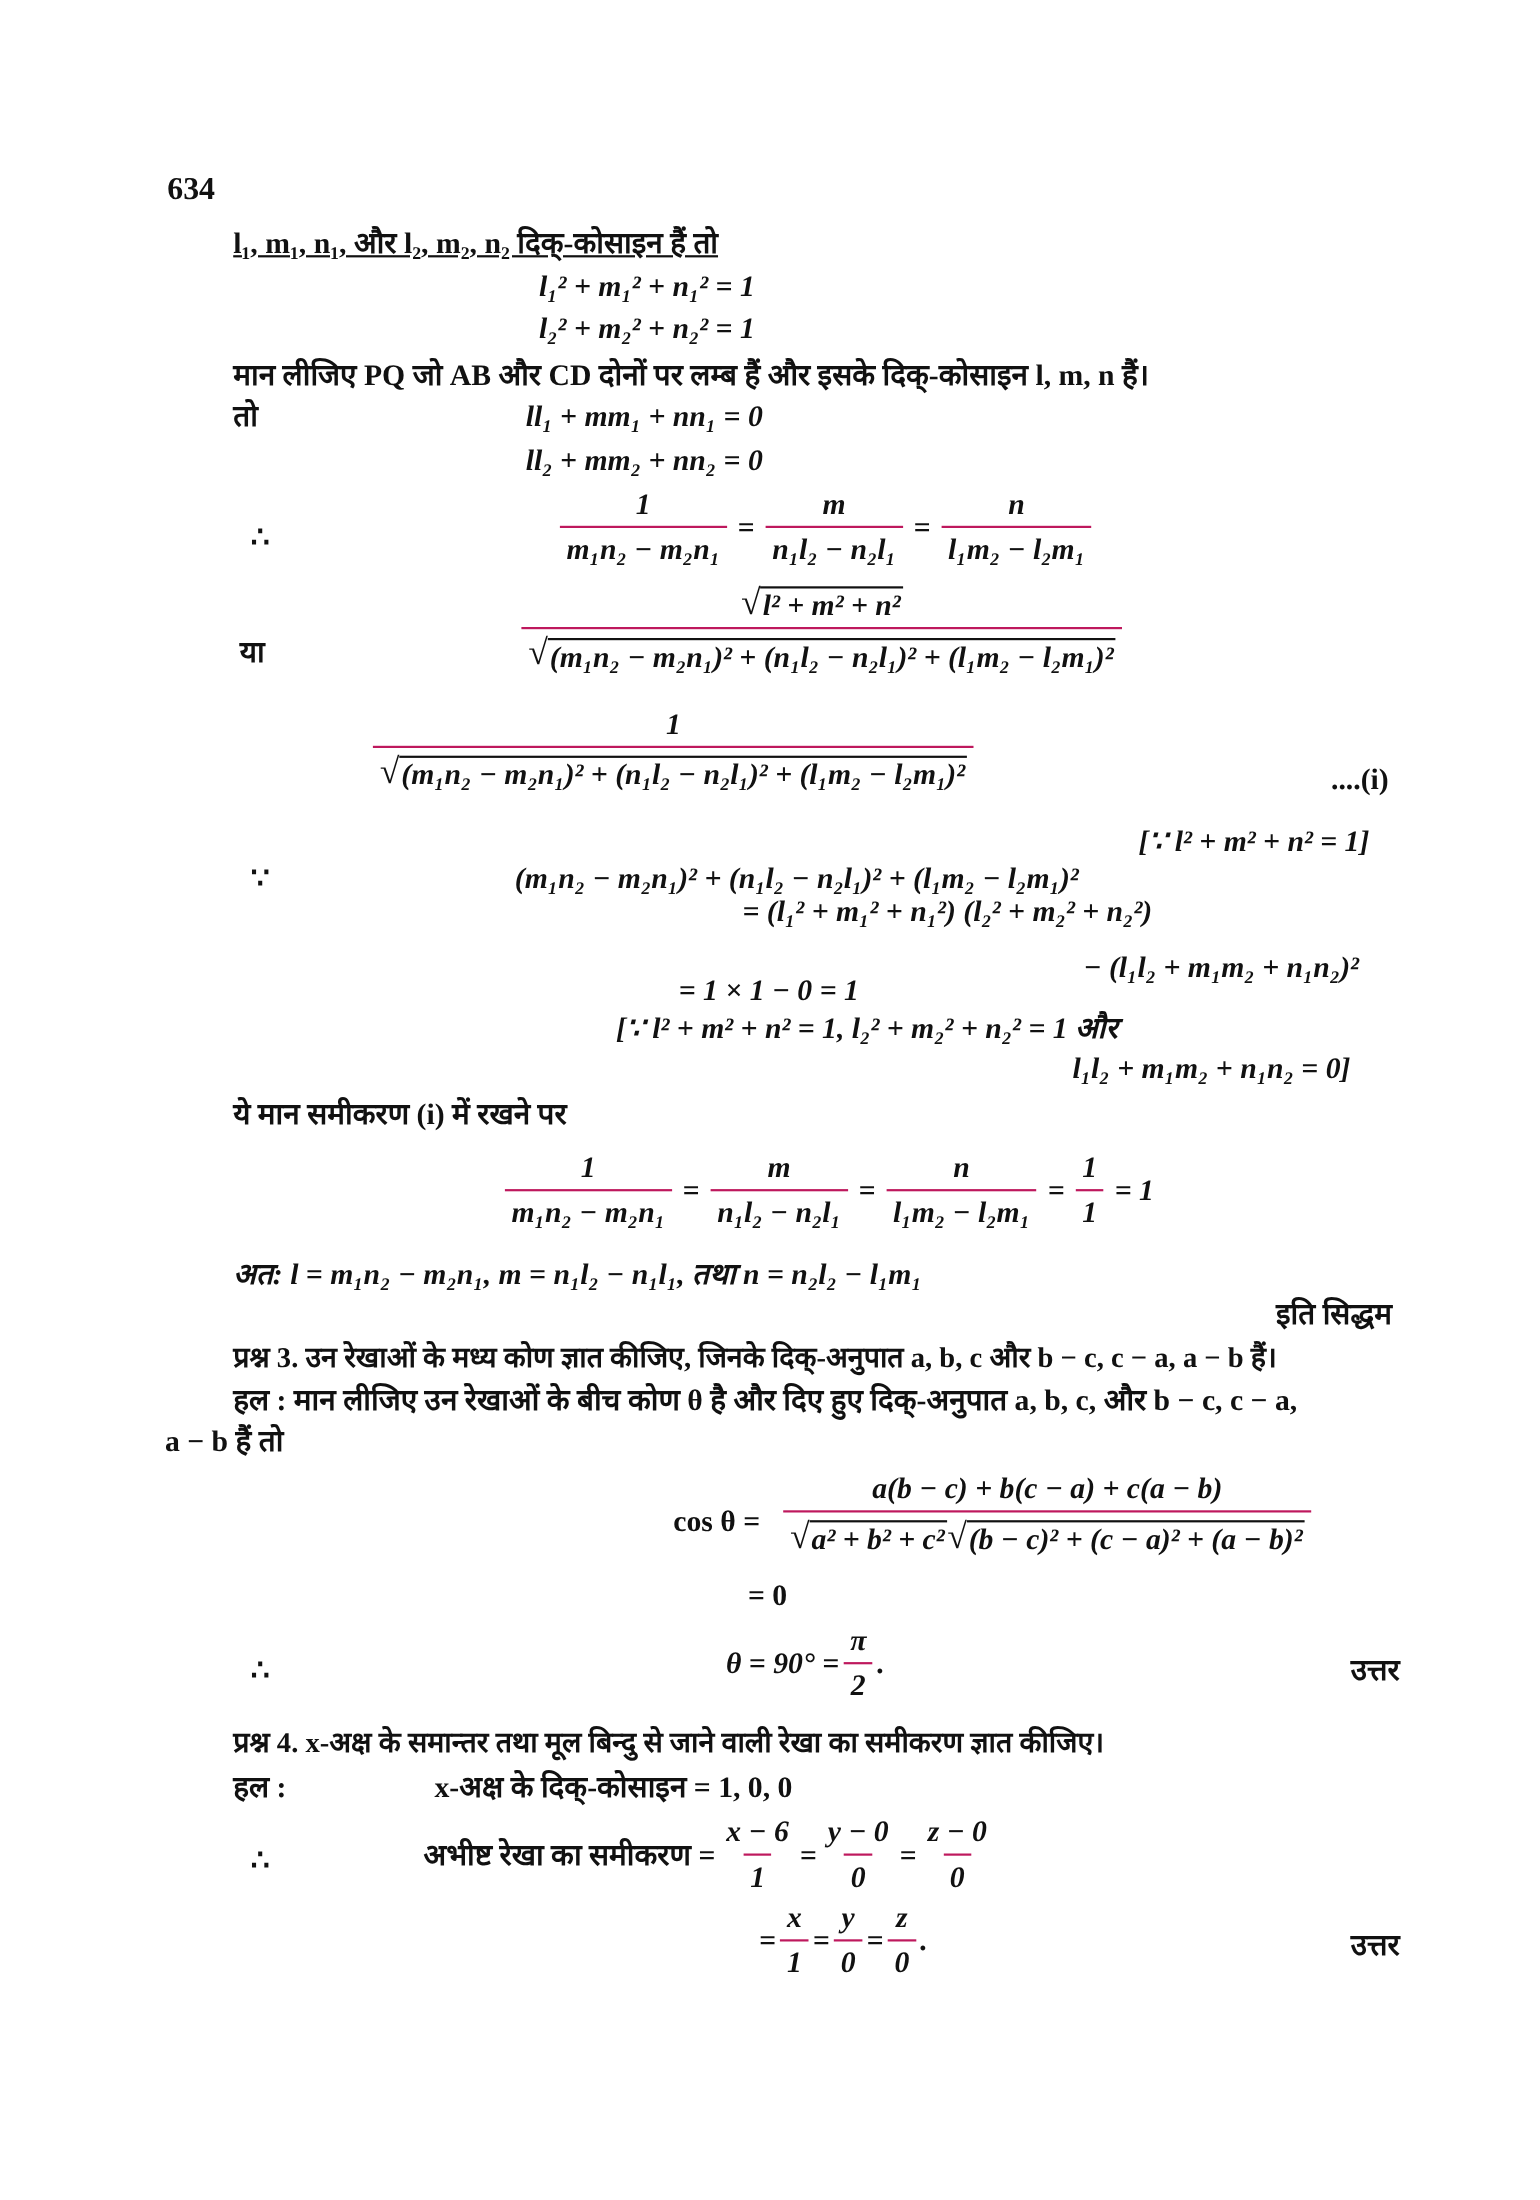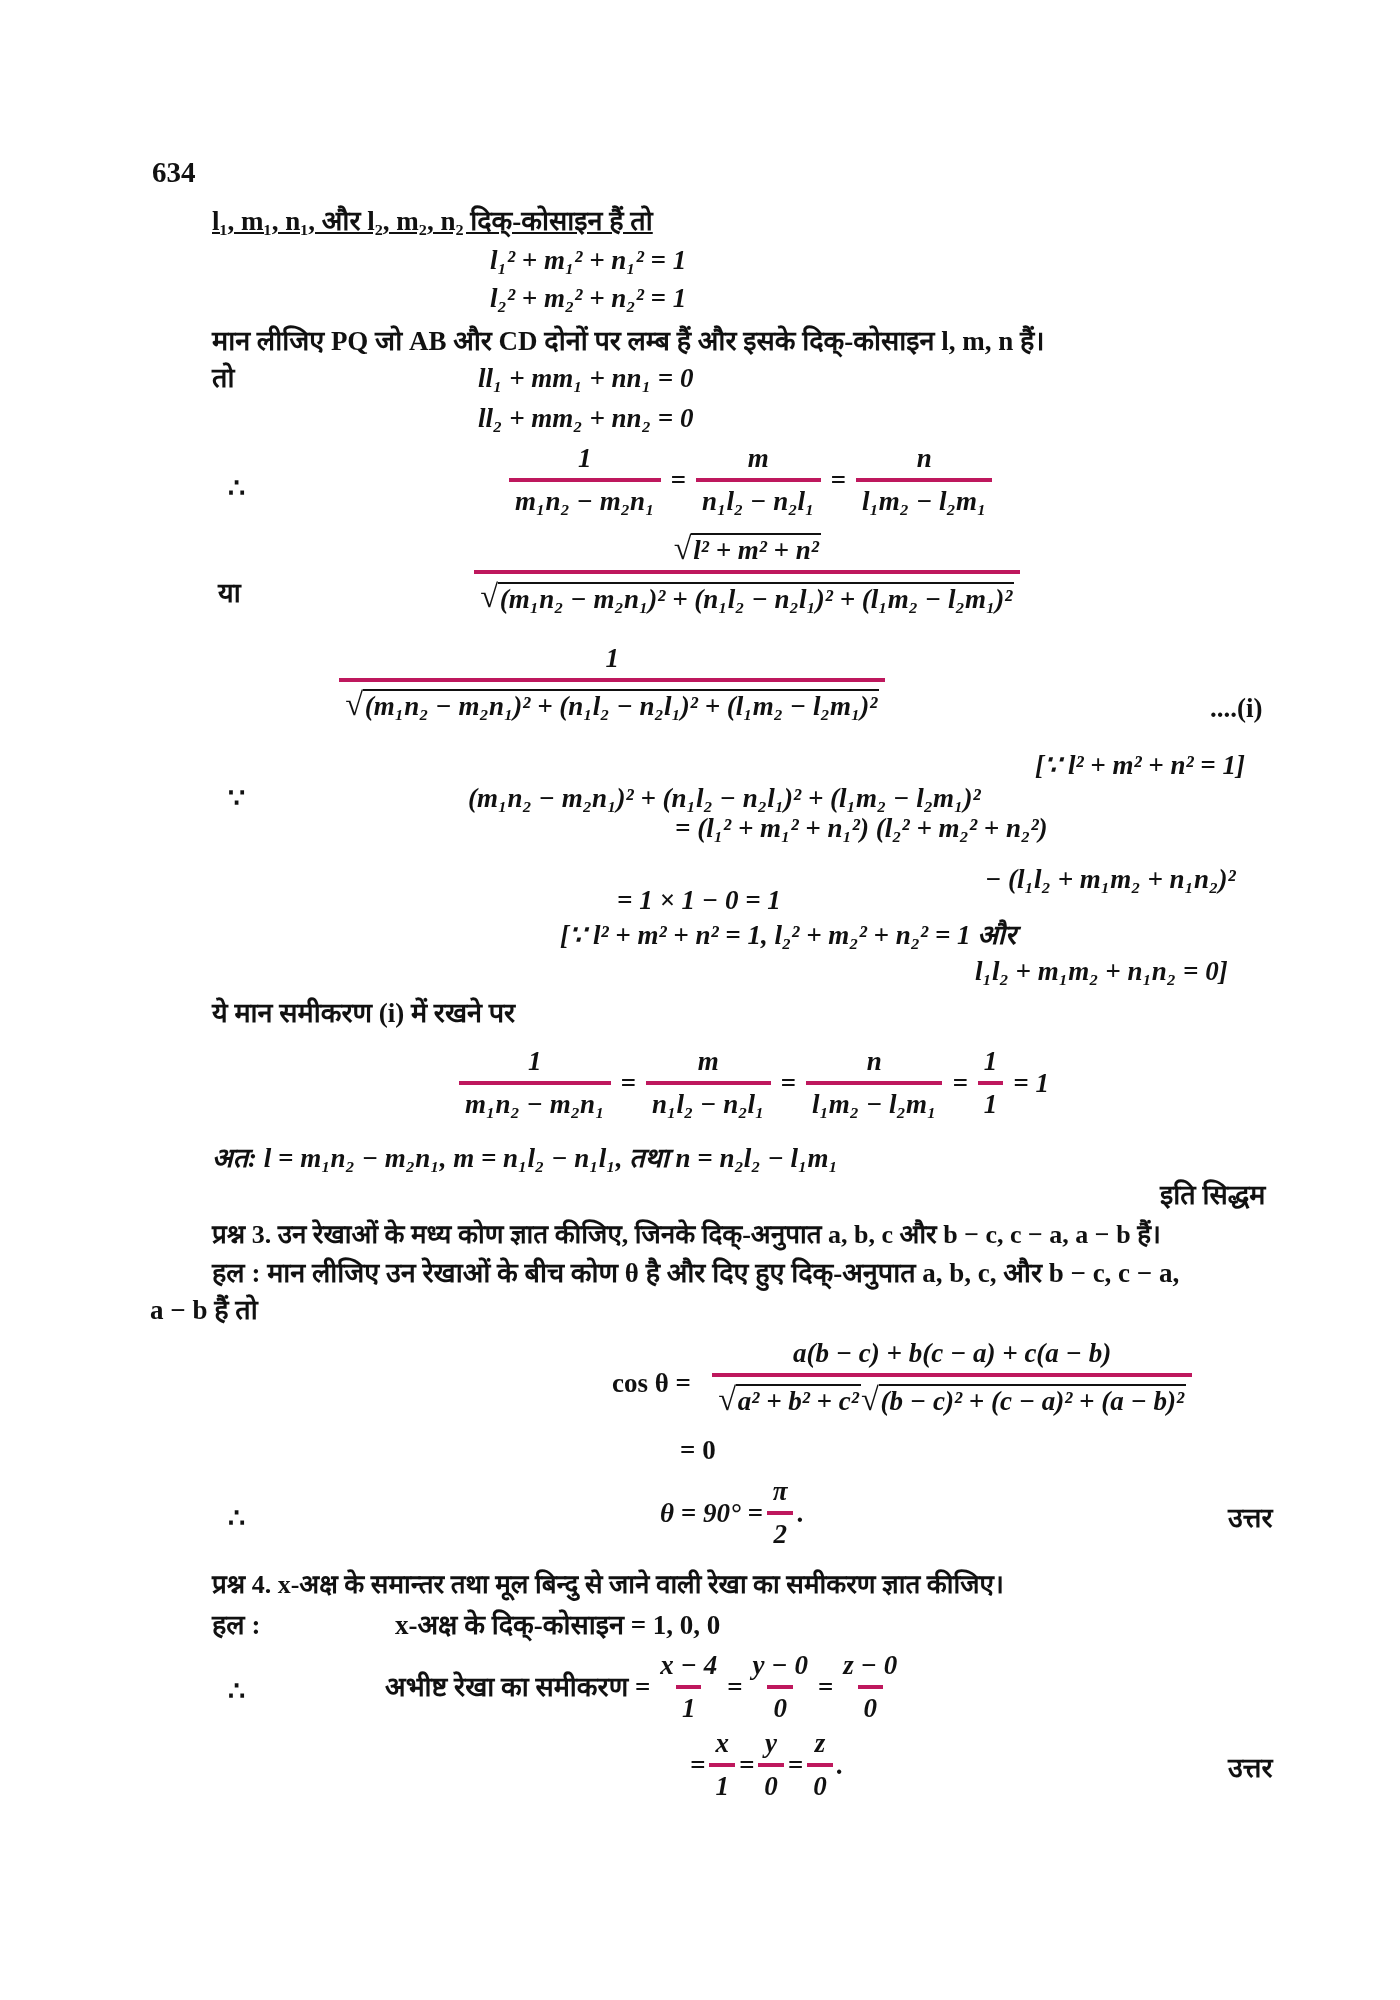--- a/index.html
+++ b/index.html
@@ -3,21 +3,21 @@
 <meta charset="utf-8">
 <style>
   html, body { margin:0; padding:0; background:#ffffff; }
   body { width:1400px; height:2000px; position:relative; overflow:hidden;
          font-family:"Liberation Serif","DejaVu Serif",serif; color:#111; font-size:27px; }
   .abs { position:absolute; white-space:nowrap; line-height:1; }
   .b { font-weight:bold; }
   .bi { font-weight:bold; font-style:italic; }
   .frac { display:inline-flex; flex-direction:column; align-items:center; vertical-align:middle; margin:0 4px; }
   .frac .num { padding:0 6px 6px 6px; }
-  .frac .den { border-top:4px solid #be185d; padding:6px 6px 0 6px; }
+  .frac .den { border-top:2px solid #be185d; padding:6px 6px 0 6px; }
   .row { display:inline-flex; align-items:center; }
   .sqrt { display:inline-flex; align-items:flex-end; }
   .sqrt .rad { font-size:1.2em; line-height:1; }
   .sqrt .body { border-top:2px solid #111; padding:2px 2px 0 2px; }
   .eq { margin:0 6px; }
 </style>
 </head>
 <body>
 
 <div>
@@ -144,21 +144,21 @@
   <div class="abs b" style="left:1228px;top:1505px;">उत्तर</div>
 
   <div class="abs b" style="left:212px;top:1572px;font-size:26px;">प्रश्न 4. x-अक्ष के समान्तर तथा मूल बिन्दु से जाने वाली रेखा का समीकरण ज्ञात कीजिए।</div>
   <div class="abs b" style="left:212px;top:1612px;">हल :</div>
   <div class="abs b" style="left:395px;top:1612px;">x-अक्ष के दिक्-कोसाइन = 1, 0, 0</div>
 
   <div class="abs b" style="left:228px;top:1678px;">∴</div>
   <div class="abs row b" style="left:385px;top:1652px;">
     <span>अभीष्ट रेखा का समीकरण =</span>
     <span class="frac bi">
-        <span class="num">x − 4</span>
+        <span class="num">x − 6</span>
         <span class="den">1</span>
       </span>
     <span>=</span>
     <span class="frac bi">
         <span class="num">y − 0</span>
         <span class="den">0</span>
       </span>
     <span>=</span>
     <span class="frac bi">
         <span class="num">z − 0</span>

